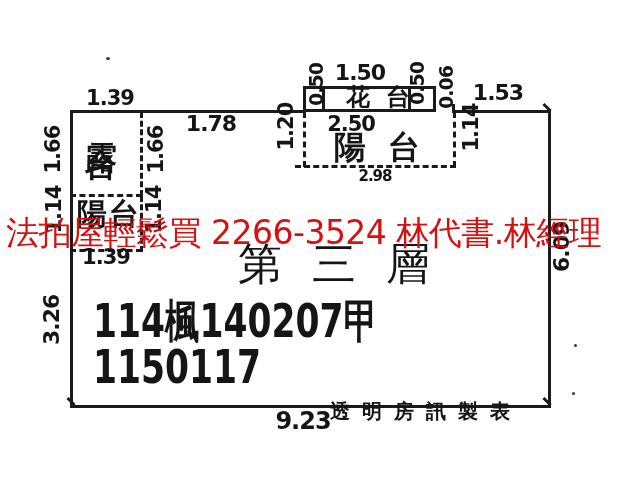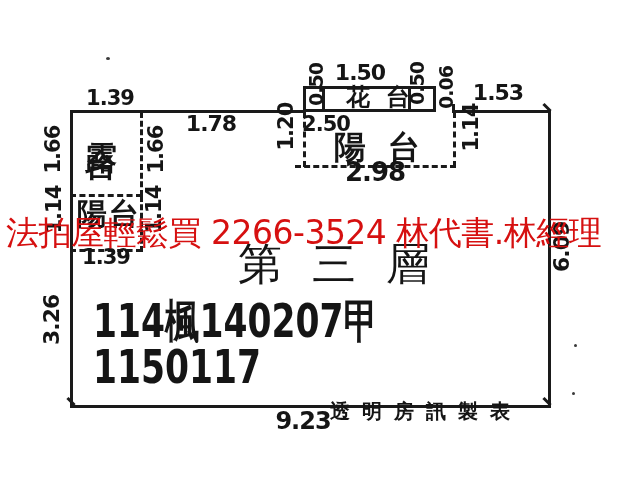--- a/index.html
+++ b/index.html
@@ -74,24 +74,24 @@
 
   <div class="dim" style="left:78px;top:88px;width:64px;">1.39</div>
   <div class="dim rot" style="left:30px;top:140px;">1.66</div>
   <div class="dim rot" style="left:133px;top:140px;">1.66</div>
   <div class="dim" style="left:180px;top:113px;width:62px;font-size:22px;">1.78</div>
   <div class="dim" style="left:325px;top:62px;width:70px;font-size:22px;">1.50</div>
   <div class="dim rot" style="left:293px;top:75px;font-size:19px;">0.50</div>
   <div class="dim rot" style="left:394px;top:74px;font-size:19px;">0.50</div>
   <div class="dim rot" style="left:423px;top:78px;font-size:19px;">0.06</div>
   <div class="dim" style="left:463px;top:82px;width:70px;font-size:22px;">1.53</div>
-  <div class="dim" style="left:286px;top:114px;width:80px;">2.50</div>
+  <div class="dim" style="left:295px;top:114px;width:80px;text-align:right;">2.50</div>
   <div class="dim rot" style="left:263px;top:117px;">1.20</div>
   <div class="dim rot" style="left:448px;top:118px;">1.14</div>
-  <div class="dim" style="left:330px;top:159px;width:90px;font-size:26px;">2.98</div>
+  <div class="dim" style="left:330px;top:169px;width:90px;font-size:15px;">2.98</div>
   <div class="dim rot" style="left:539px;top:238px;font-size:22px;">6.09</div>
   <div class="dim rot" style="left:31px;top:200px;">1.14</div>
   <div class="dim rot" style="left:131px;top:200px;">1.14</div>
   <div class="dim" style="left:76px;top:247px;width:60px;">1.39</div>
   <div class="dim rot" style="left:29px;top:311px;font-size:22px;">3.26</div>
   <div class="dim" style="left:266px;top:409px;width:74px;font-size:24px;">9.23</div>
 
   <div class="room room-vert" style="left:84px;top:116px;font-size:32px;letter-spacing:6px;">露台</div>
   <div class="room" style="left:77px;top:198px;font-size:30px;letter-spacing:2px;">陽台</div>
   <div class="room" style="left:346px;top:85px;font-size:24px;letter-spacing:16px;">花台</div>

